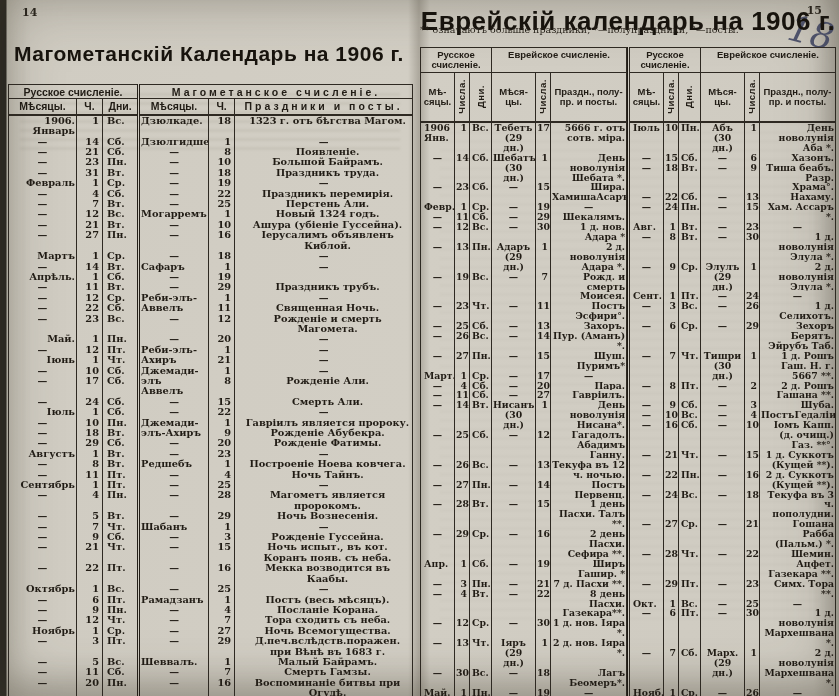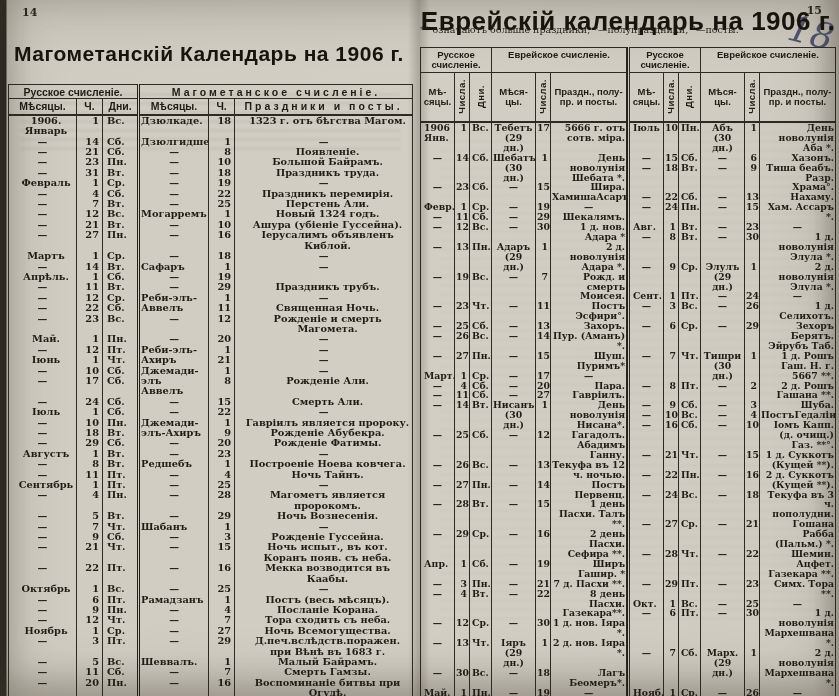--- a/index.html
+++ b/index.html
@@ -47,21 +47,21 @@
   table { border-collapse:collapse; table-layout:fixed; }
   td, th { padding:0 1px; vertical-align:top; white-space:pre-line; overflow:hidden; }
 
   
   #mtable { position:absolute; left:2px; top:84px; width:404px;
             font-size:9.8px; line-height:10.4px; font-weight:bold; }
   #mtable th { font-family:"Liberation Sans", sans-serif; font-size:10.5px; }
   #mtable tr.group th { border-top:1.6px solid #2e2922; border-bottom:1.2px solid #2e2922; padding:2px 0 1px; }
   #mtable tr.sub   th { border-bottom:2.2px solid #2e2922; padding:2px 0 2px; }
   #mtable .spaced { letter-spacing:3px; }
-  #mtable td.c-month  { text-align:center; padding-left:8px; }
+  #mtable td.c-month  { text-align:right; padding-left:8px; }
   #mtable td.c-num    { text-align:right; padding-right:3px; }
   #mtable td.c-dow    { text-align:left; padding-left:4px; }
   #mtable td.c-mmonth { text-align:left; }
   #mtable td.c-num2   { text-align:right; padding-right:3px; }
   #mtable td.c-hol    { text-align:center; padding-left:9px; }
   #mtable .c-num, #mtable .c-dow, #mtable .c-num2, #mtable .c-hol { border-left:1px solid #2e2922; }
   #mtable .c-mmonth { border-left:3px double #231e17; }
   #mtable { border-left:1px solid #2e2922; border-right:1px solid #2e2922; border-bottom:1.4px solid #2e2922; }
   #mtable td.dash { text-align:center; padding:0; }
 

